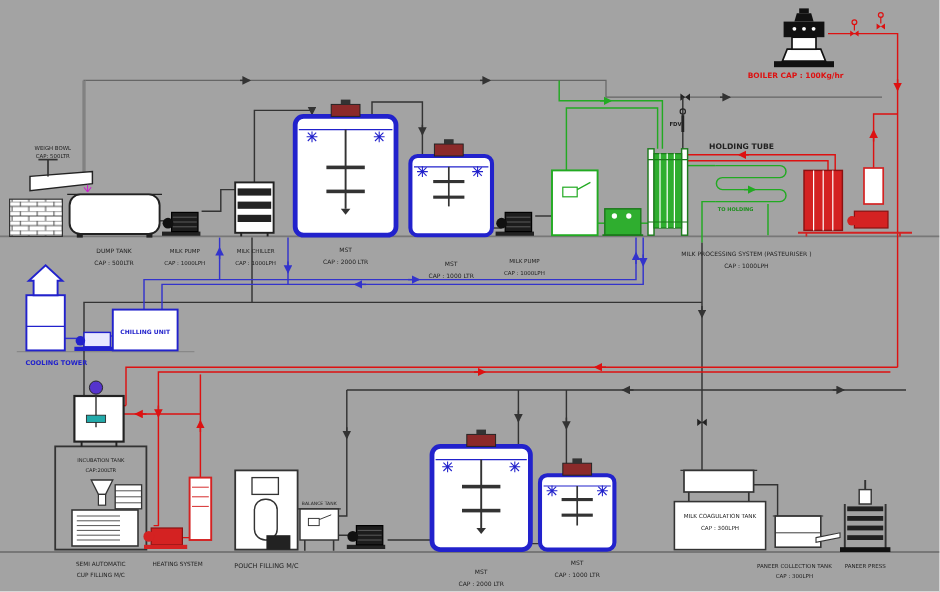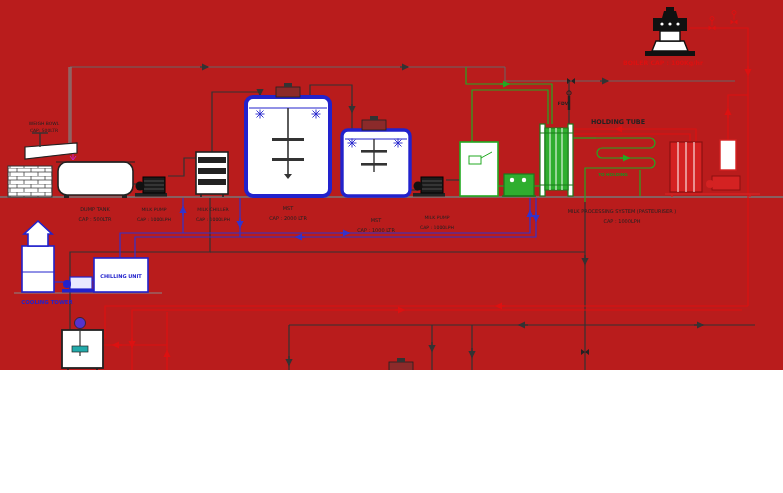--- a/index.html
+++ b/index.html
@@ -1,16 +1,16 @@
 <!DOCTYPE html>
 <html><head>
 <meta charset="utf-8">
 <style>
   html,body{margin:0;padding:0;background:#fff}
-  .stage{width:783px;height:370px;position:relative;background:#b91c1c;overflow:hidden}
+  .stage{width:783px;height:493px;position:relative;background:#a3a3a3;overflow:hidden}
   svg{display:block}
   .lb{font-family:"DejaVu Sans",sans-serif;fill:#222;text-anchor:middle}
   .bold{font-weight:bold}
   .blu{fill:#2222cc}
   .red{fill:#dd1111}
   .grn{fill:#1d8f1d}
   .pk{stroke:#333;stroke-width:1.2;fill:none}
   .pgr{stroke:#666;stroke-width:1;fill:none}
   .pr{stroke:#dd1111;stroke-width:1.2;fill:none}
   .pb{stroke:#3333cc;stroke-width:1.2;fill:none}

